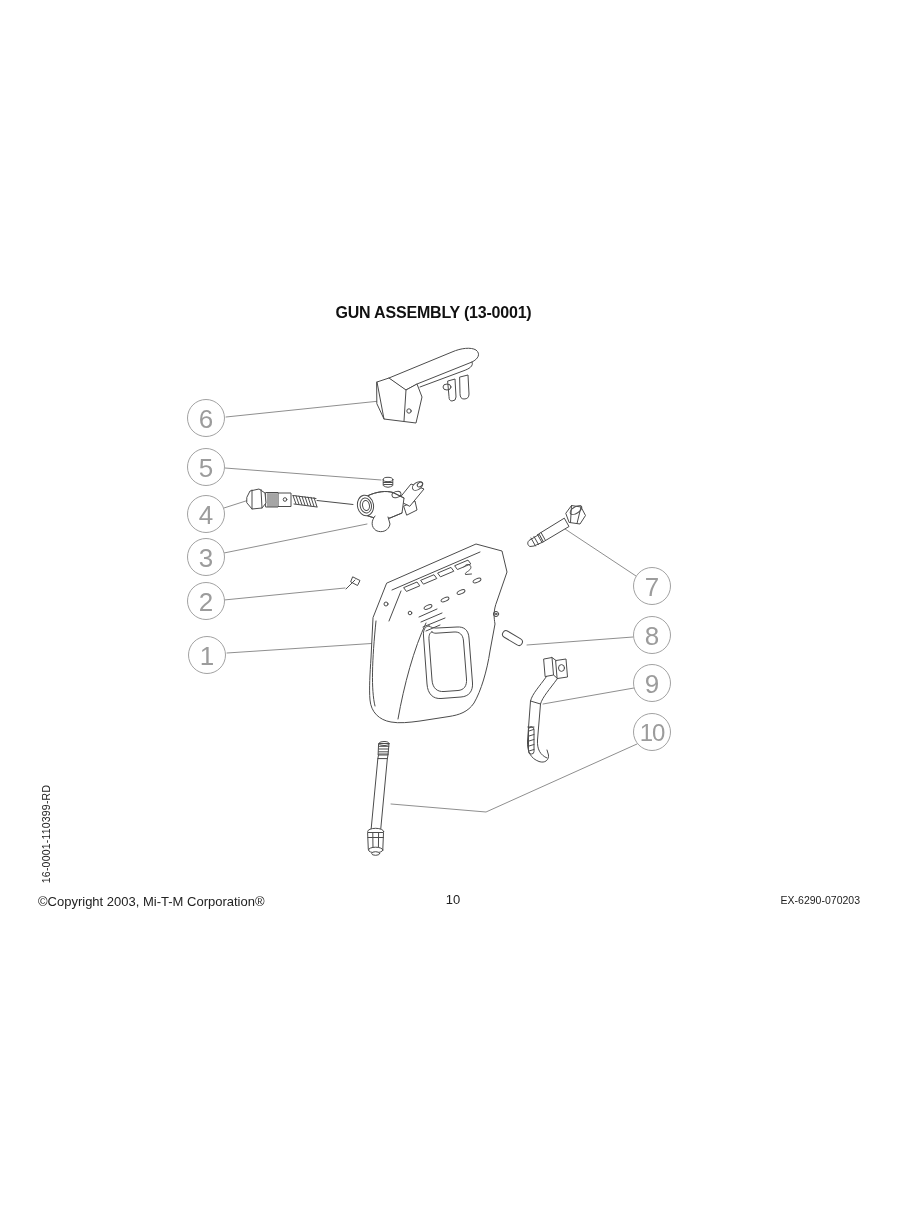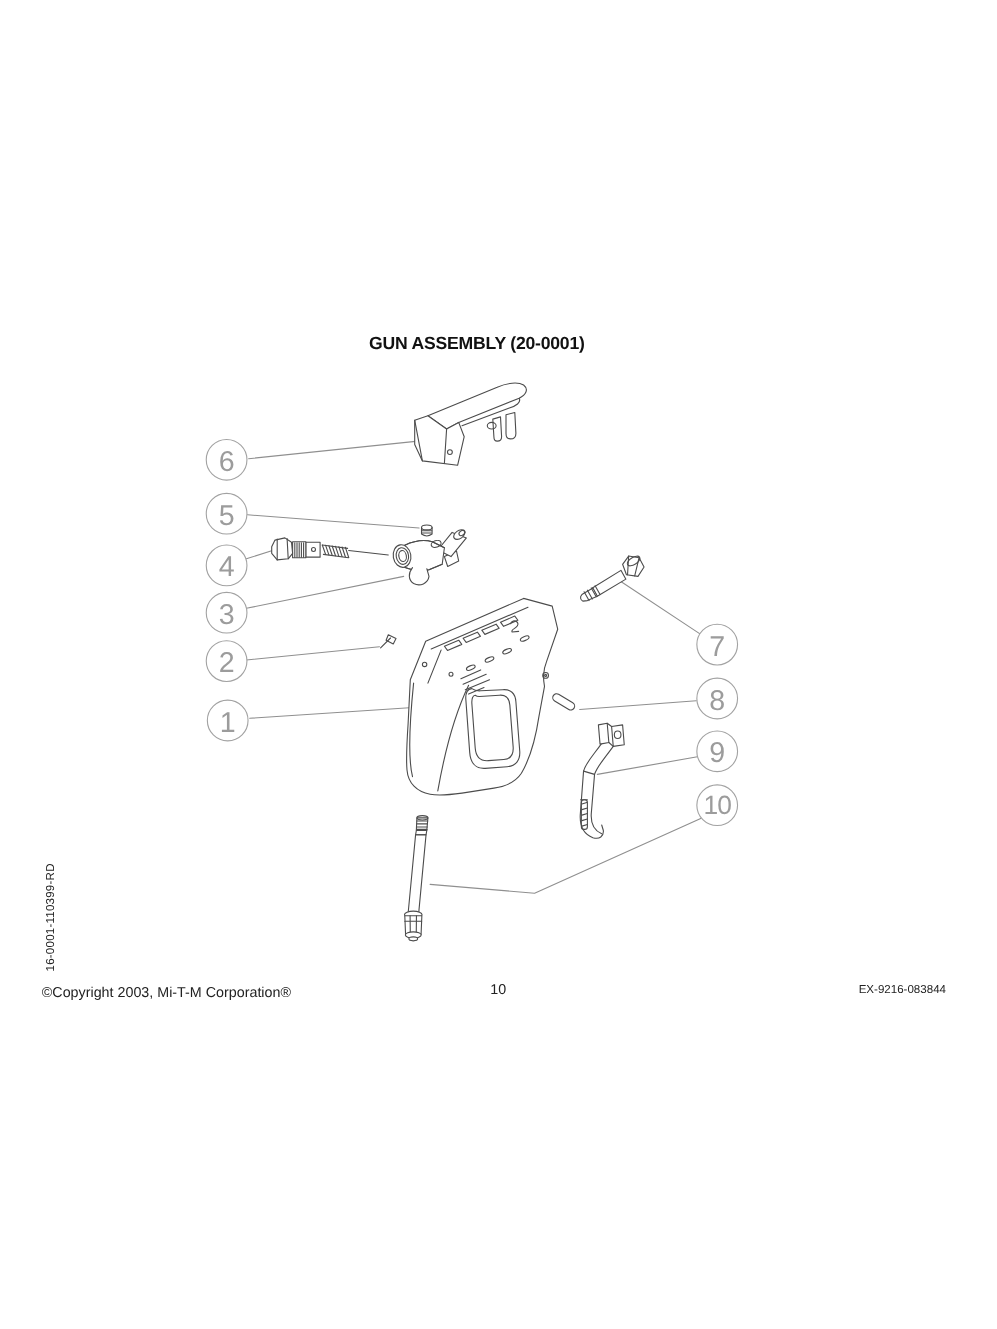--- a/index.html
+++ b/index.html
@@ -30,21 +30,21 @@
   .footer-right { position:absolute; right:46px; top:894px; font-size:10.5px; color:#222; }
   .side-label {
     position:absolute; left:46px; top:834px;
     transform:translate(-50%,-50%) rotate(-90deg);
     font-size:10.5px; white-space:nowrap; letter-spacing:0.2px; color:#222;
   }
 </style>
 </head>
 <body>
 
-<div class="page-title">GUN ASSEMBLY (20-0001)</div>
+<div class="page-title">GUN ASSEMBLY (13-0001)</div>
 
 <svg class="diagram" width="906" height="1208" viewBox="0 0 906 1208">
 
   <g>
     <path class="lead" d="M227,653 L379,643"></path>
     <path class="lead" d="M224,600 L345,588"></path>
     <path class="lead" d="M224,553 L367,524"></path>
     <path class="lead" d="M224,508 L252,499"></path>
     <path class="lead" d="M225,468 L381,480"></path>
     <path class="lead" d="M226,417 L380,401"></path>
@@ -193,13 +193,13 @@
 <div class="callout" style="left:633px; top:664px;">
     <span>9</span>
   </div>
 <div class="callout wide" style="left:633px; top:713px;">
     <span>10</span>
   </div>
 
 <div class="side-label">16-0001-110399-RD</div>
 <div class="footer-left">©Copyright 2003, Mi-T-M Corporation®</div>
 <div class="footer-center">10</div>
-<div class="footer-right">EX-9216-083844</div>
+<div class="footer-right">EX-6290-070203</div>
 
 </body></html>

